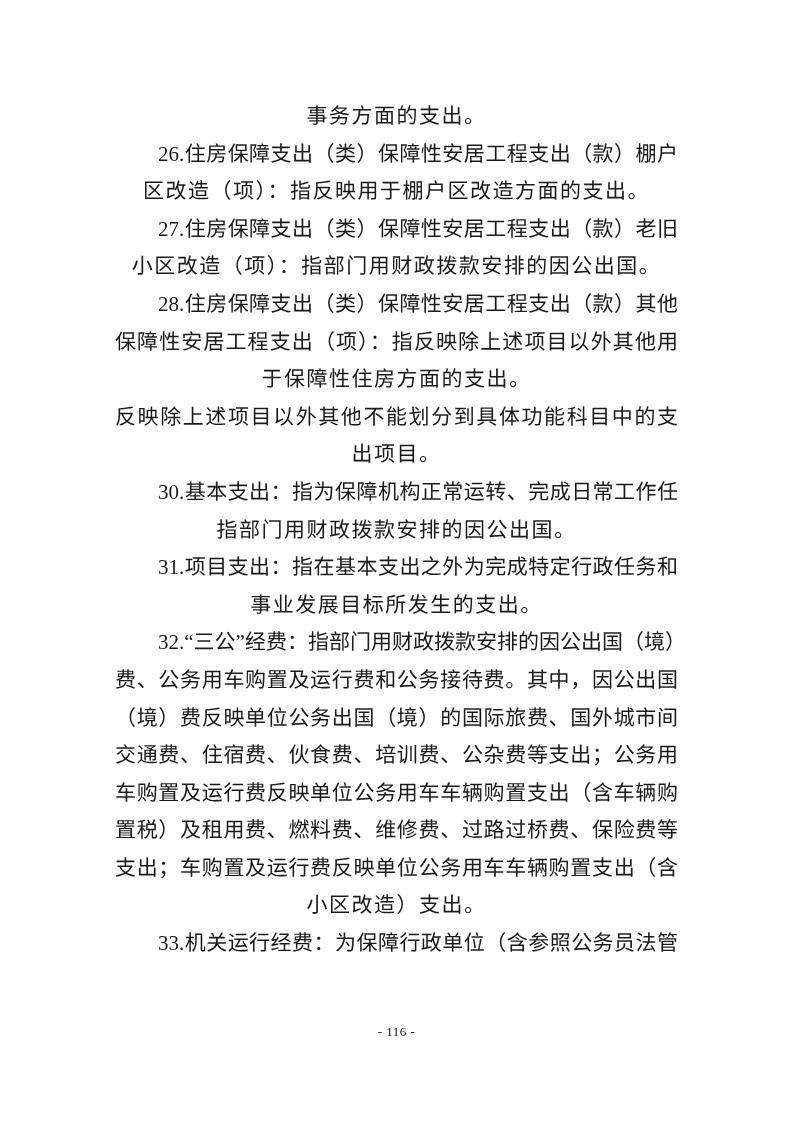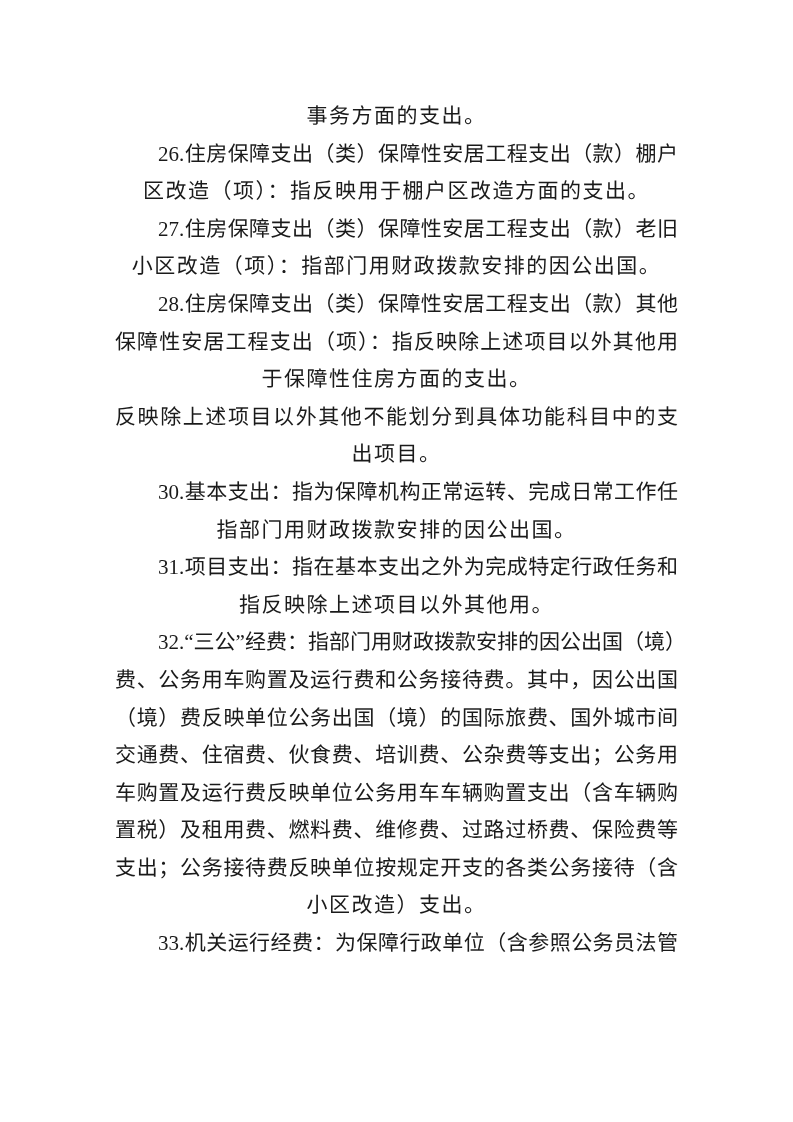--- a/index.html
+++ b/index.html
@@ -63,24 +63,27 @@
       <div class="line fill indent">27.住房保障支出（类）保障性安居工程支出（款）老旧</div>
       <div class="line end">小区改造（项）：指部门用财政拨款安排的因公出国。</div>
       <div class="line fill indent">28.住房保障支出（类）保障性安居工程支出（款）其他</div>
       <div class="line fill">保障性安居工程支出（项）：指反映除上述项目以外其他用</div>
       <div class="line end">于保障性住房方面的支出。</div>
       <div class="line fill">反映除上述项目以外其他不能划分到具体功能科目中的支</div>
       <div class="line end">出项目。</div>
       <div class="line fill indent">30.基本支出：指为保障机构正常运转、完成日常工作任</div>
       <div class="line end">指部门用财政拨款安排的因公出国。</div>
       <div class="line fill indent">31.项目支出：指在基本支出之外为完成特定行政任务和</div>
-      <div class="line end">指反映除上述项目以外其他用。</div>
+      <div class="line end">事业发展目标所发生的支出。</div>
       <div class="line fill indent">32.“三公”经费：指部门用财政拨款安排的因公出国（境）</div>
       <div class="line fill">费、公务用车购置及运行费和公务接待费。其中，因公出国</div>
       <div class="line fill">（境）费反映单位公务出国（境）的国际旅费、国外城市间</div>
       <div class="line fill">交通费、住宿费、伙食费、培训费、公杂费等支出；公务用</div>
       <div class="line fill">车购置及运行费反映单位公务用车车辆购置支出（含车辆购</div>
       <div class="line fill">置税）及租用费、燃料费、维修费、过路过桥费、保险费等</div>
-      <div class="line fill">支出；公务接待费反映单位按规定开支的各类公务接待（含</div>
+      <div class="line fill">支出；车购置及运行费反映单位公务用车车辆购置支出（含</div>
       <div class="line end">小区改造）支出。</div>
       <div class="line fill indent">33.机关运行经费：为保障行政单位（含参照公务员法管</div>
     </div>
+  <div class="page-footer">
+    <span>- 116 -</span>
+  </div>
 </div>
 
 </body></html>

